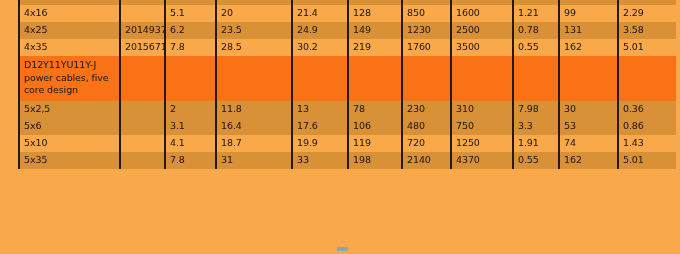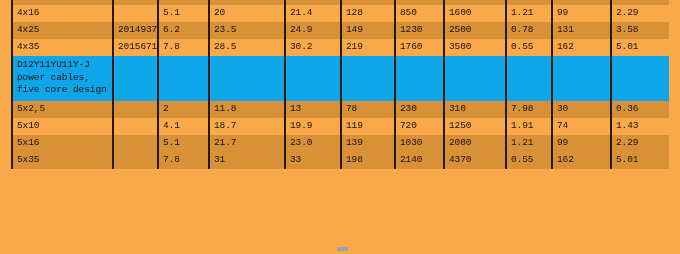--- a/index.html
+++ b/index.html
@@ -20,26 +20,25 @@
     position: relative;
     width: 680px;
     height: 254px;
     background: #F9A94A;
     overflow: hidden;
   }
 
   
   #table-viewport {
     position: absolute;
-    left: 11px;
+    left: 18px;
     top: 0;
     width: 658px;
     height: 248px;
     overflow: hidden;
-    font-family: Liberation Mono, monospace;
   }
 
   table.datagrid {
     border-collapse: collapse;
     table-layout: fixed;
     width: 658px;
     margin-top: -12px;   
     border-left: 2px solid #241a10;
     border-right: 2px solid #241a10;
   }
@@ -55,21 +54,21 @@
     white-space: nowrap;
     overflow: hidden;
     color: #1a1410;
     letter-spacing: -0.1px;
   }
 
   tr.row-dark td { background: #D89136; }
   tr.row-light td { background: #F9A94A; }
 
   tr.row-group td {
-    background: #0ea5e9;
+    background: #f97316;
     height: 40px;
     white-space: normal;
     line-height: 12.5px;
   }
   tr.row-group td.group-label {
     padding-top: 3px;
   }
 
   
   col.c0  { width: 101px; }
@@ -196,47 +195,47 @@
             <td>2</td>
             <td>11.8</td>
             <td>13</td>
             <td>78</td>
             <td>230</td>
             <td>310</td>
             <td>7.98</td>
             <td>30</td>
             <td>0.36</td>
           </tr>
+          <tr class="row-dark">
+            <td>5x6</td>
+            <td></td>
+            <td>3.1</td>
+            <td>16.4</td>
+            <td>17.6</td>
+            <td>106</td>
+            <td>480</td>
+            <td>750</td>
+            <td>3.3</td>
+            <td>53</td>
+            <td>0.86</td>
+          </tr>
           <tr class="row-light">
             <td>5x10</td>
             <td></td>
             <td>4.1</td>
             <td>18.7</td>
             <td>19.9</td>
             <td>119</td>
             <td>720</td>
             <td>1250</td>
             <td>1.91</td>
             <td>74</td>
             <td>1.43</td>
           </tr>
           <tr class="row-dark">
-            <td>5x16</td>
-            <td></td>
-            <td>5.1</td>
-            <td>21.7</td>
-            <td>23.0</td>
-            <td>139</td>
-            <td>1030</td>
-            <td>2000</td>
-            <td>1.21</td>
-            <td>99</td>
-            <td>2.29</td>
-          </tr>
-          <tr class="row-dark">
             <td>5x35</td>
             <td></td>
             <td>7.8</td>
             <td>31</td>
             <td>33</td>
             <td>198</td>
             <td>2140</td>
             <td>4370</td>
             <td>0.55</td>
             <td>162</td>

